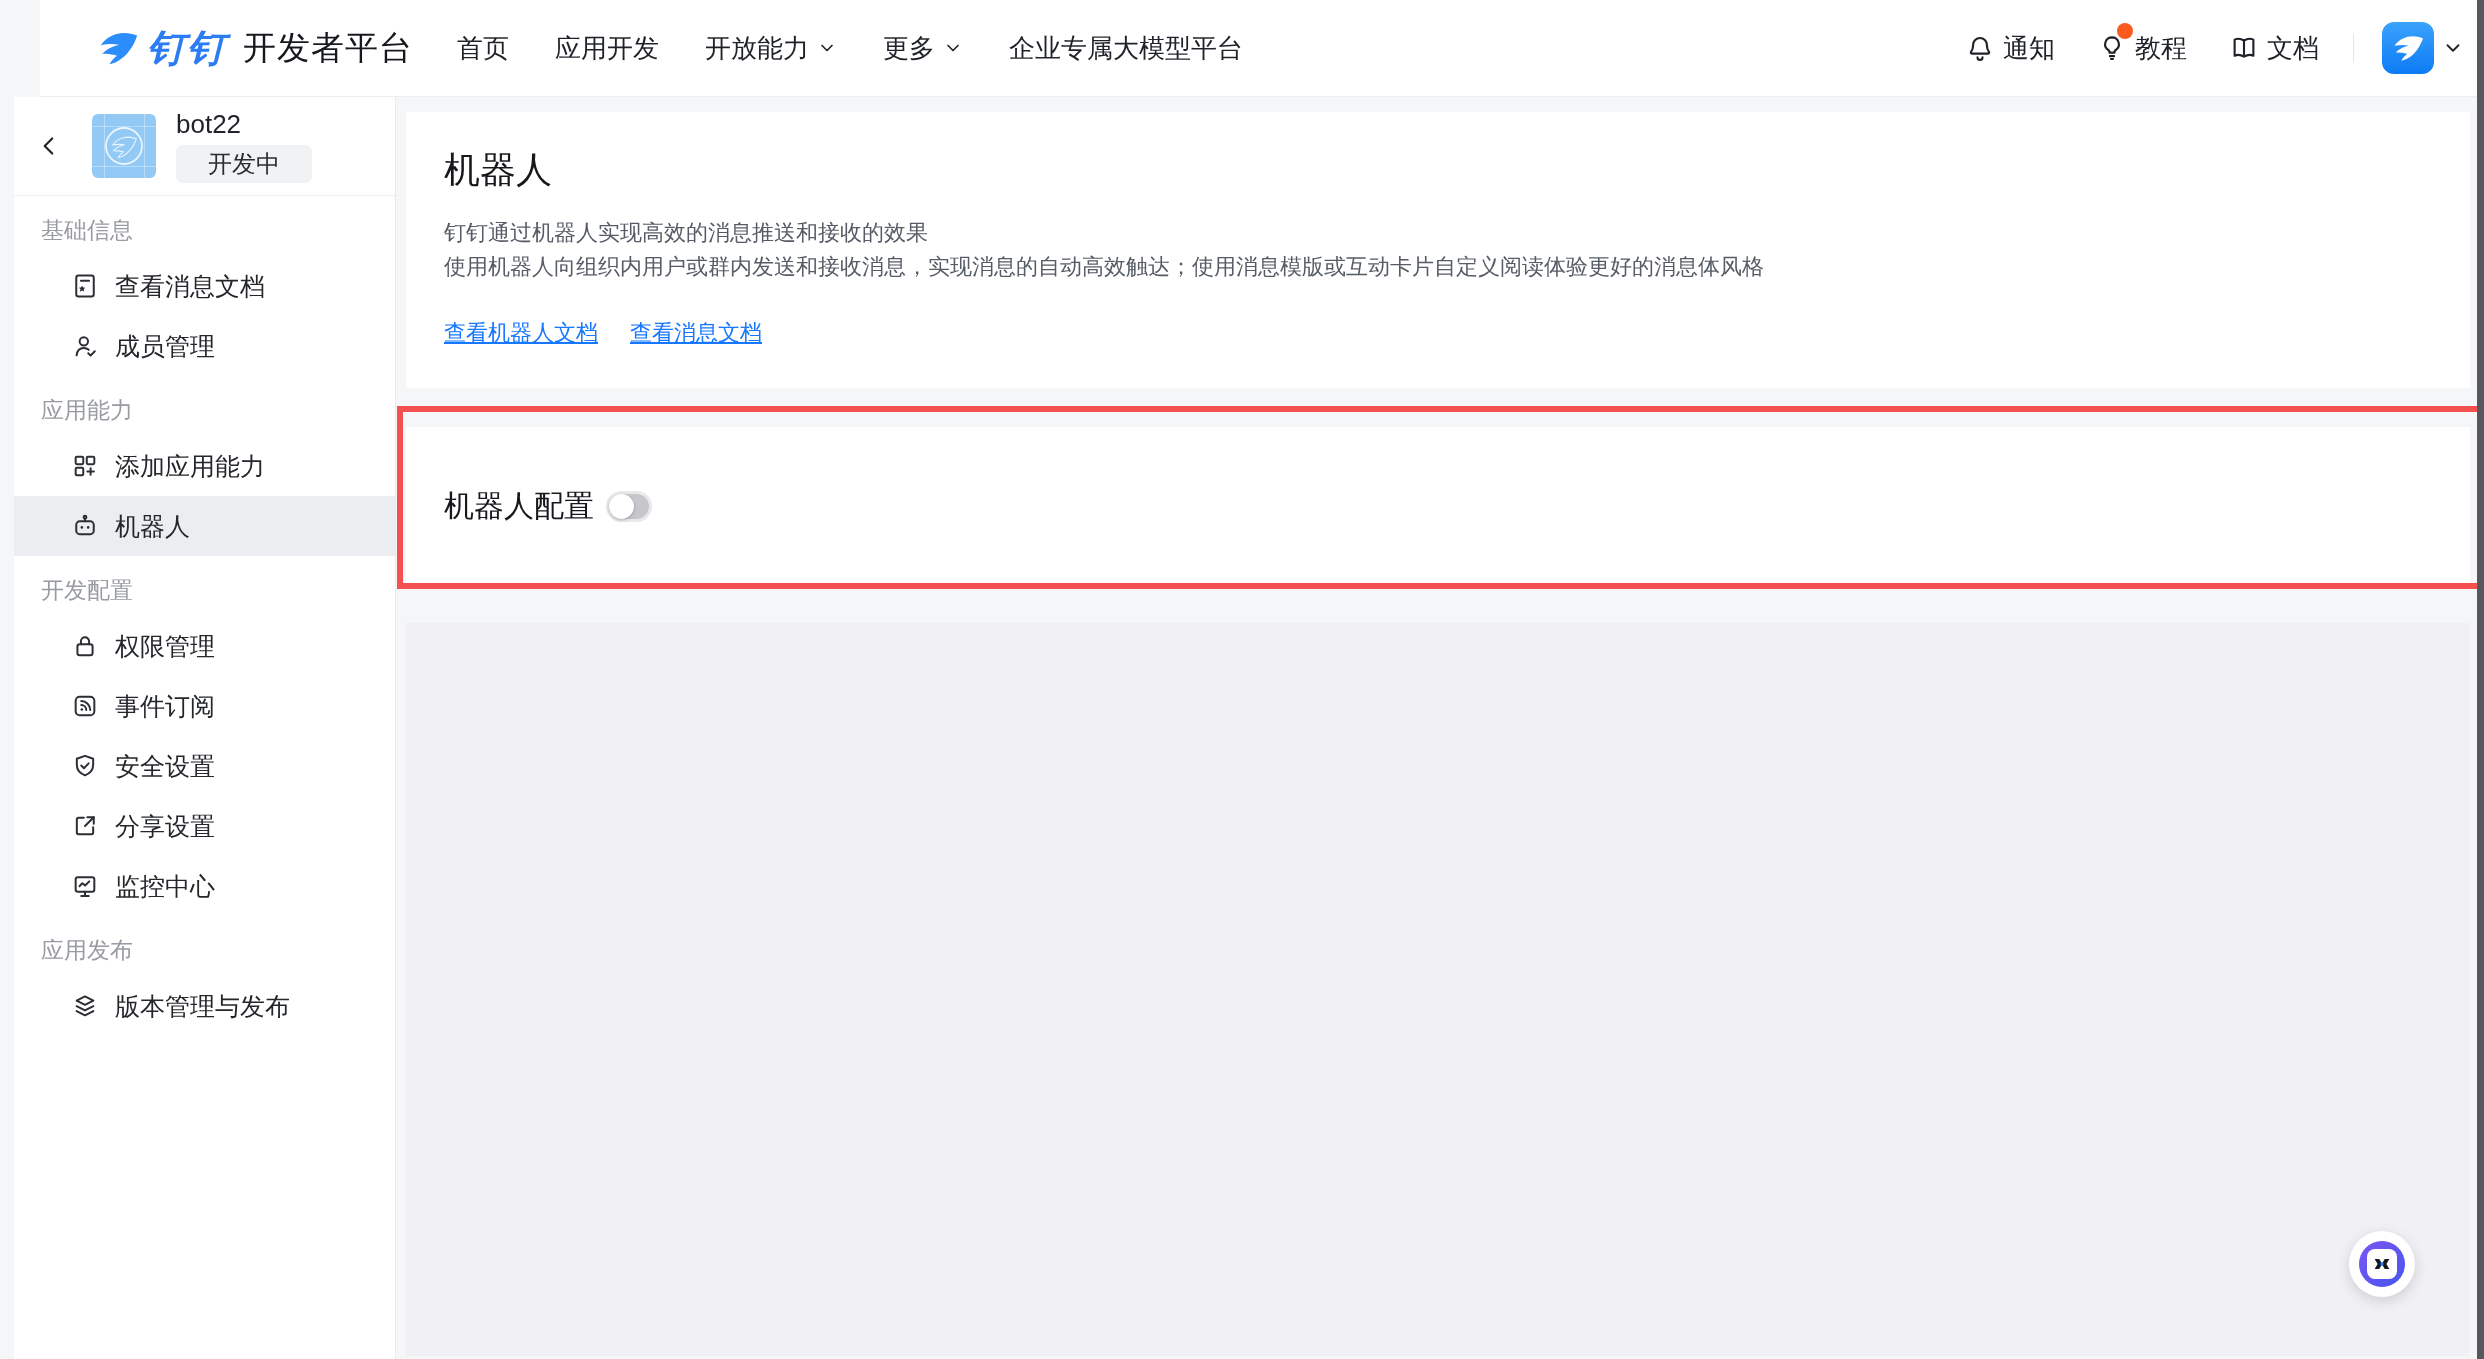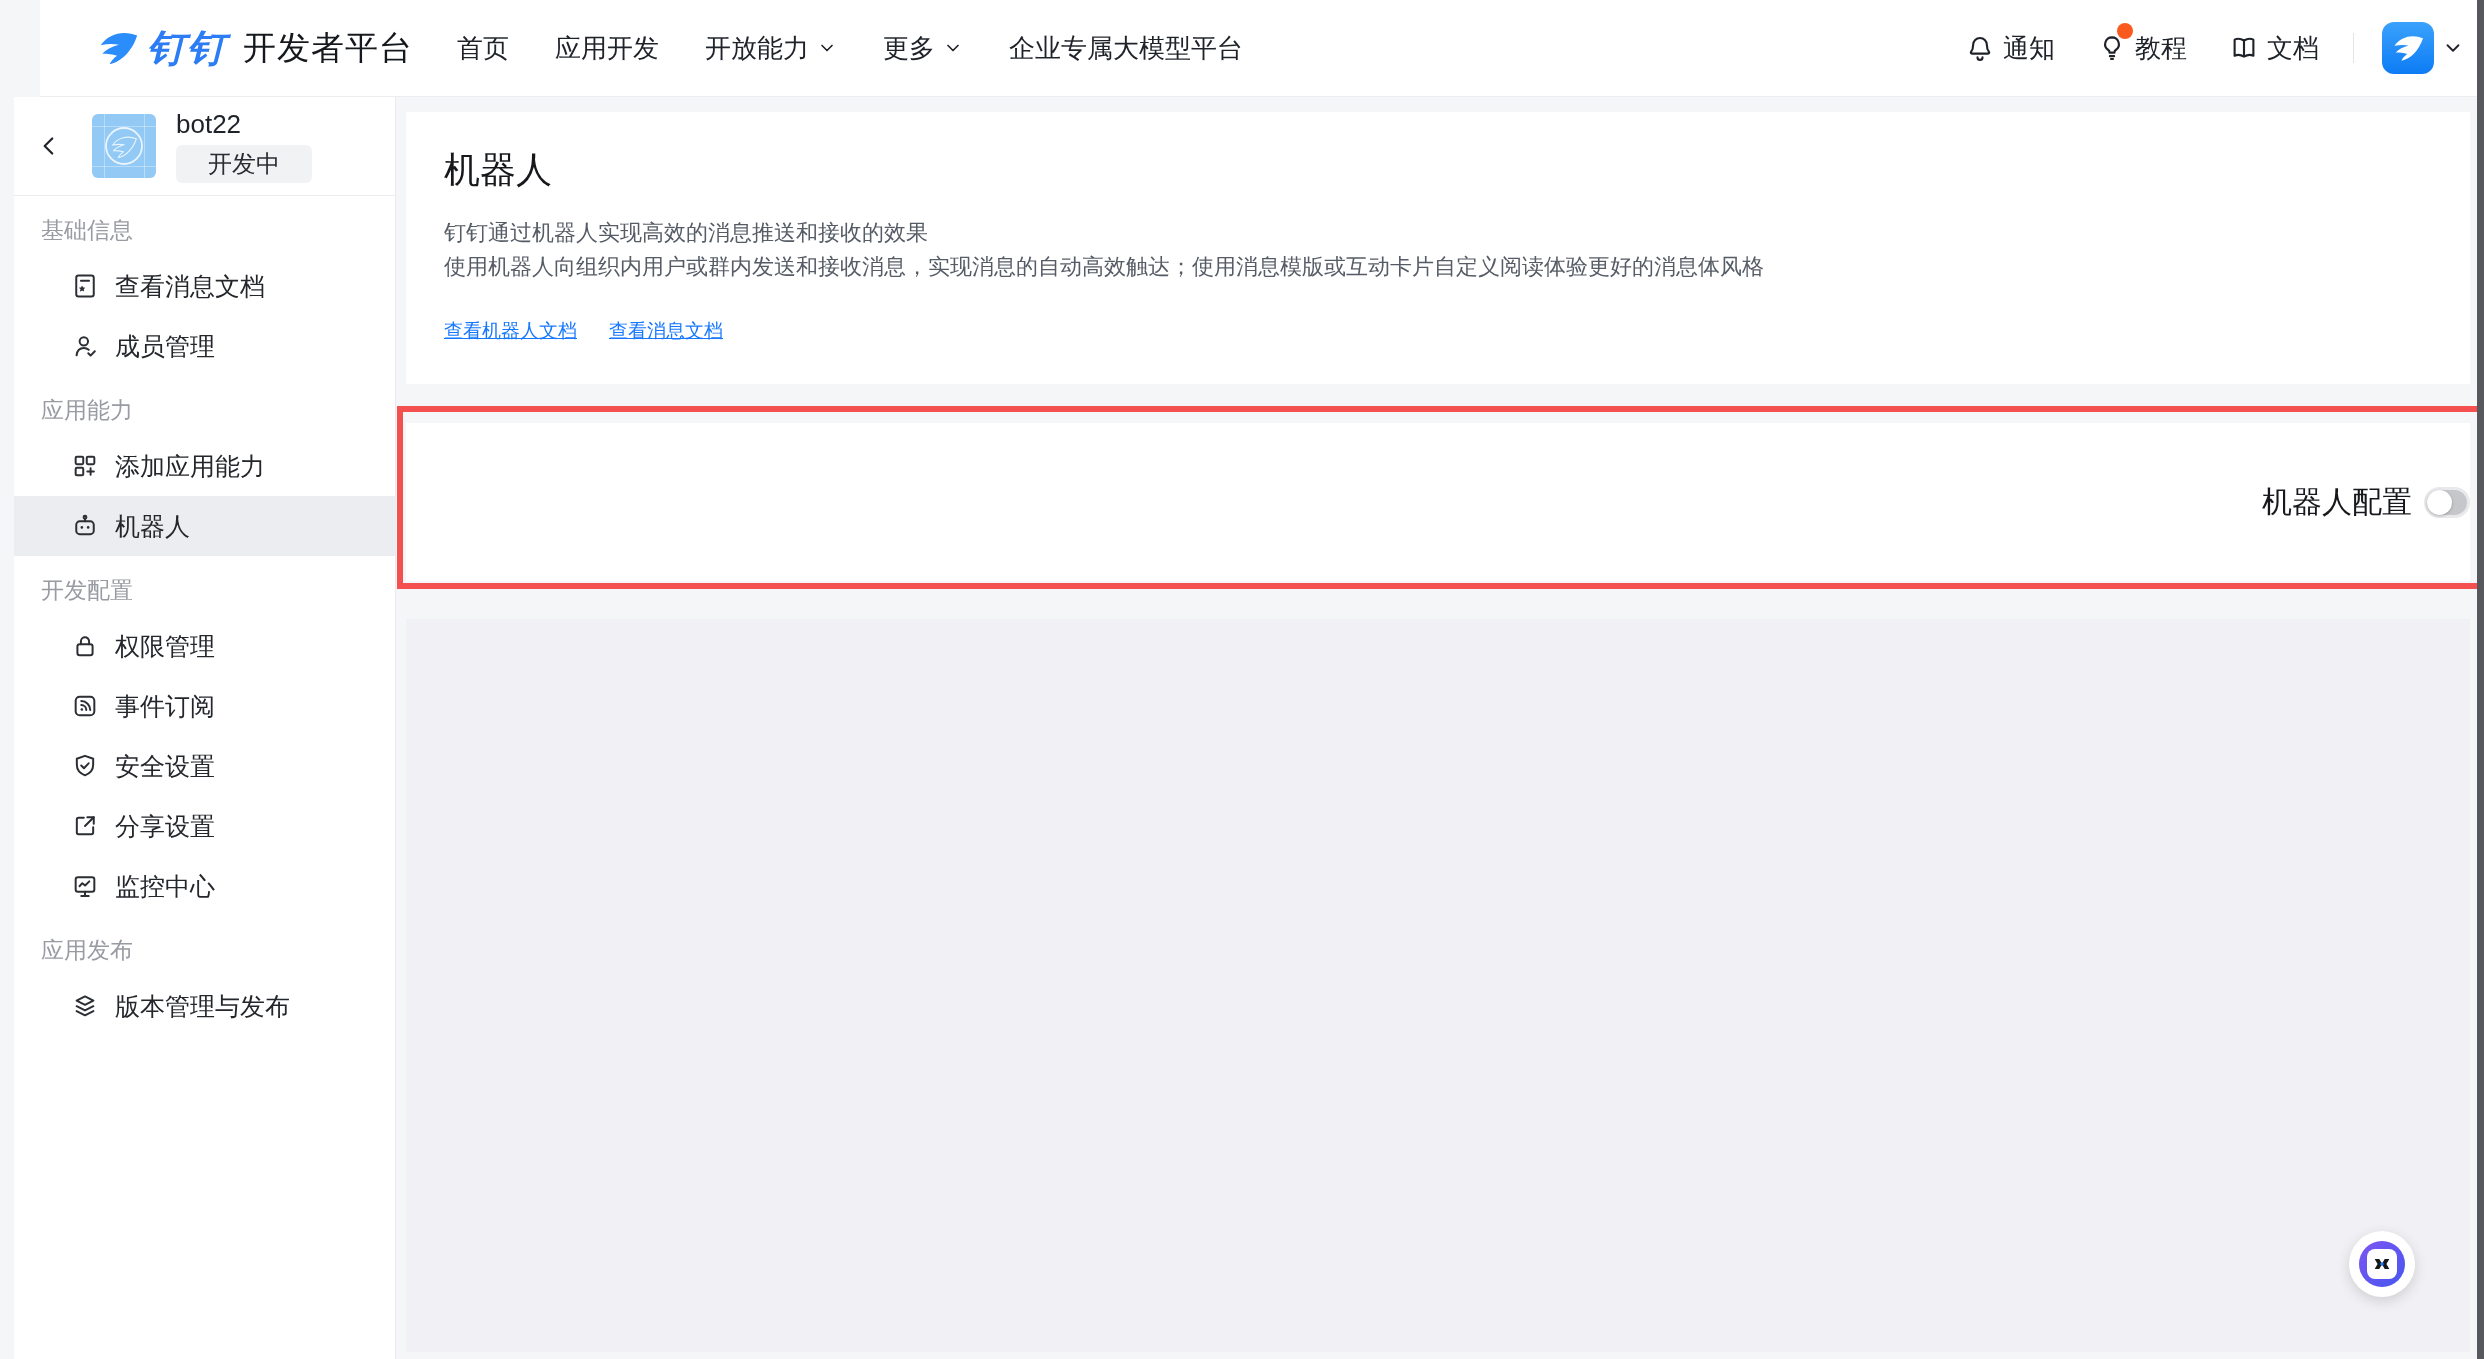--- a/index.html
+++ b/index.html
@@ -76,25 +76,25 @@
 
   
   .main { position:absolute; left:382px; top:97px; width:2102px; height:1262px; background:#f5f6f7; }
   .header-card {
     margin:15px 14px 0 24px; background:#ffffff;
     padding:36px 40px 40px 38px;
   }
   .page-title { font-size:36px; line-height:44px; font-weight:500; color:#16181c; }
   .page-desc { margin-top:24px; font-size:22px; line-height:34px; color:#565c66; }
   .doc-links { margin-top:34px; display:flex; align-items:center; }
-  .doc-link { font-size:19px; color:#1677ff; text-decoration:underline; cursor:pointer; margin-right:32px; }
+  .doc-link { font-size:22px; color:#1677ff; text-decoration:underline; cursor:pointer; margin-right:32px; }
 
   .robot-card {
     margin:39px 14px 0 24px; background:#ffffff; height:158px;
-    display:flex; align-items:center; padding-left:38px;justify-content:flex-end;
+    display:flex; align-items:center; padding-left:38px;
   }
   .robot-card-title { font-size:30px; font-weight:500; color:#16181c; }
   .toggle {
     width:46px; height:31px; border-radius:16px; background:#c6c7ca;
     border:3px solid #e9e9eb; margin-left:12px; position:relative; cursor:pointer;
   }
   .toggle .knob {
     position:absolute; left:0; top:0; width:25px; height:25px; border-radius:50%;
     background:#ffffff; box-shadow:0 1px 3px rgba(0,0,0,.25);
   }

